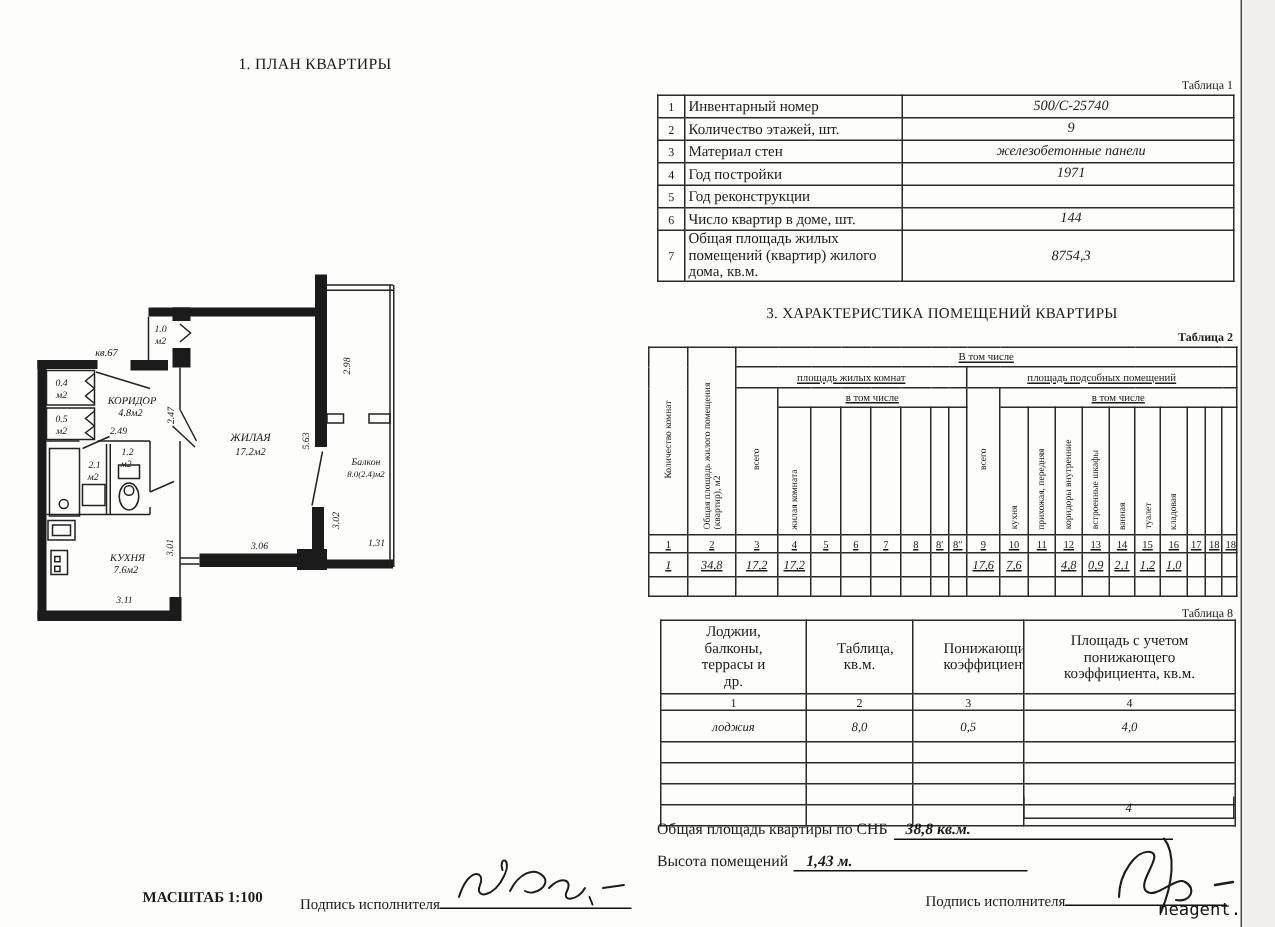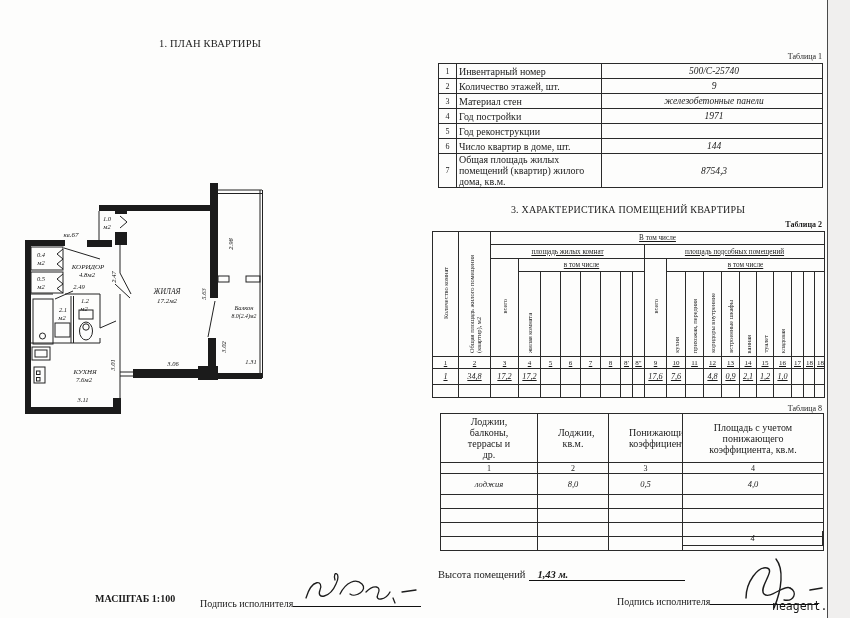--- a/index.html
+++ b/index.html
@@ -340,21 +340,21 @@
   <table id="t3" class="abs" style="left:440px;top:413px;">
     <colgroup>
         <col style="width:97px">
         <col style="width:71px">
         <col style="width:74px">
         <col style="width:141px">
       </colgroup>
     <thead>
       <tr class="t3-head">
         <th>Лоджии, балконы, террасы и др.</th>
-        <th>Лоджии, кв.м.</th>
+        <th>Таблица, кв.м.</th>
         <th>Понижающий коэффициент</th>
         <th>Площадь с учетом понижающего коэффициента, кв.м.</th>
       </tr>
     </thead>
     <tbody id="t3-body">
         <tr class="t3-num">
           <td>1</td>
           <td>2</td>
           <td>3</td>
           <td>4</td>
@@ -386,20 +386,23 @@
         <tr class="t3-empty">
           <td></td>
           <td></td>
           <td></td>
           <td></td>
         </tr>
       </tbody>
   </table>
   <div id="t3-foot" class="abs">4</div>
 
+  <div class="abs sum-line" style="left:438px;top:548px;">
+    <span>Общая площадь квартиры по СНБ</span><span class="sum-val" style="width:178px;">38,8 кв.м.</span>
+  </div>
   <div class="abs sum-line" style="left:438px;top:569px;">
     <span>Высота помещений</span><span class="sum-val" style="width:148px;">1,43 м.</span>
   </div>
 
   <div class="abs" style="left:617px;top:591px;white-space:nowrap;">
     <span class="sig-label">Подпись исполнителя</span><span class="sig-line" style="width:108px;"></span>
   </div>
   <svg class="abs" style="left:732px;top:556px;" width="85" height="54" viewBox="0 0 85 54">
     <g fill="none" stroke="#1c1c1c" stroke-width="1.4" stroke-linecap="round">
       <path d="M14,42 C14,26 26,10 35,12 C44,14 26,32 32,38 C38,44 52,28 58,32"></path>

